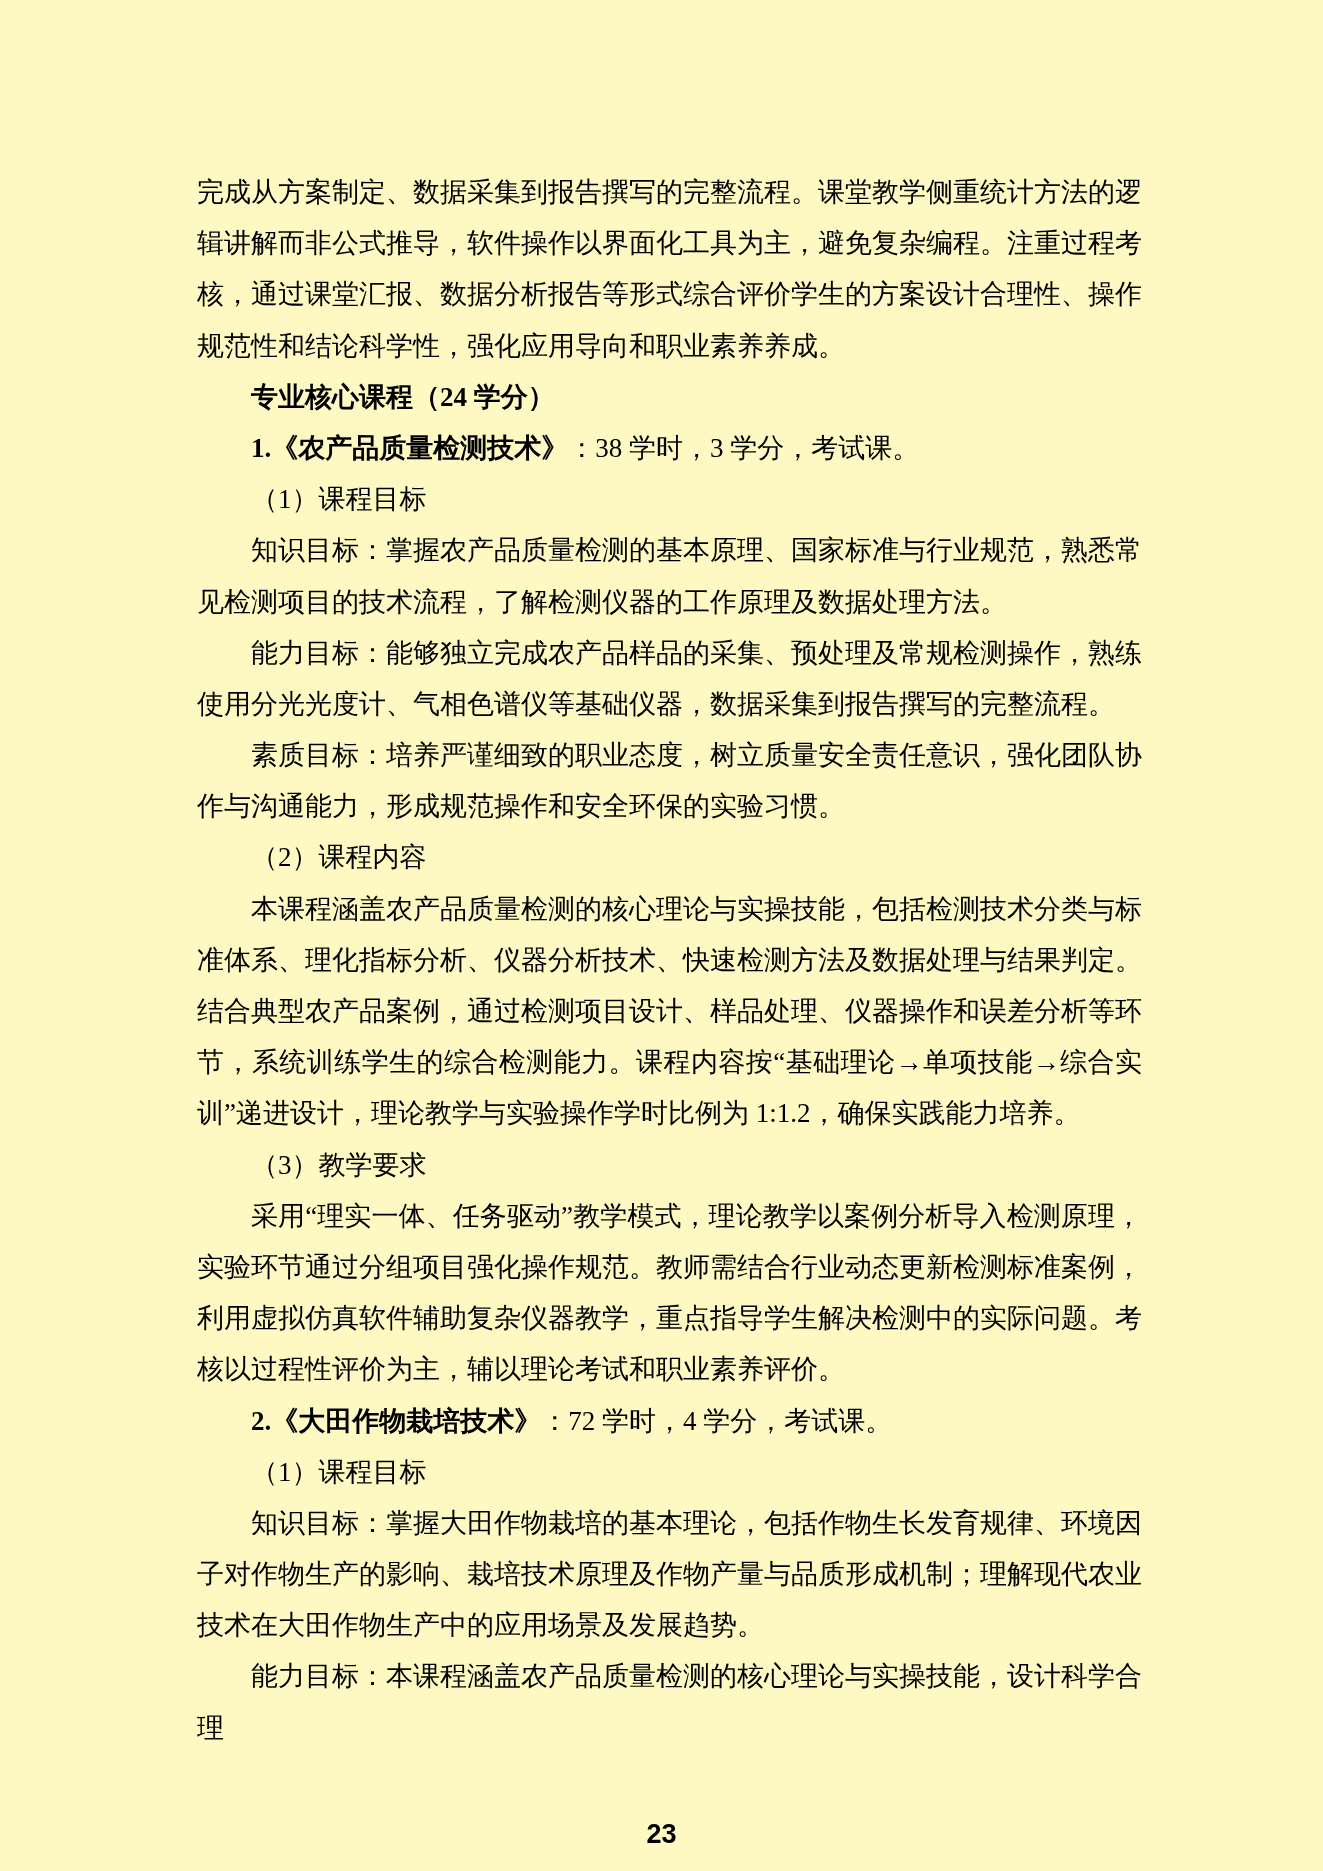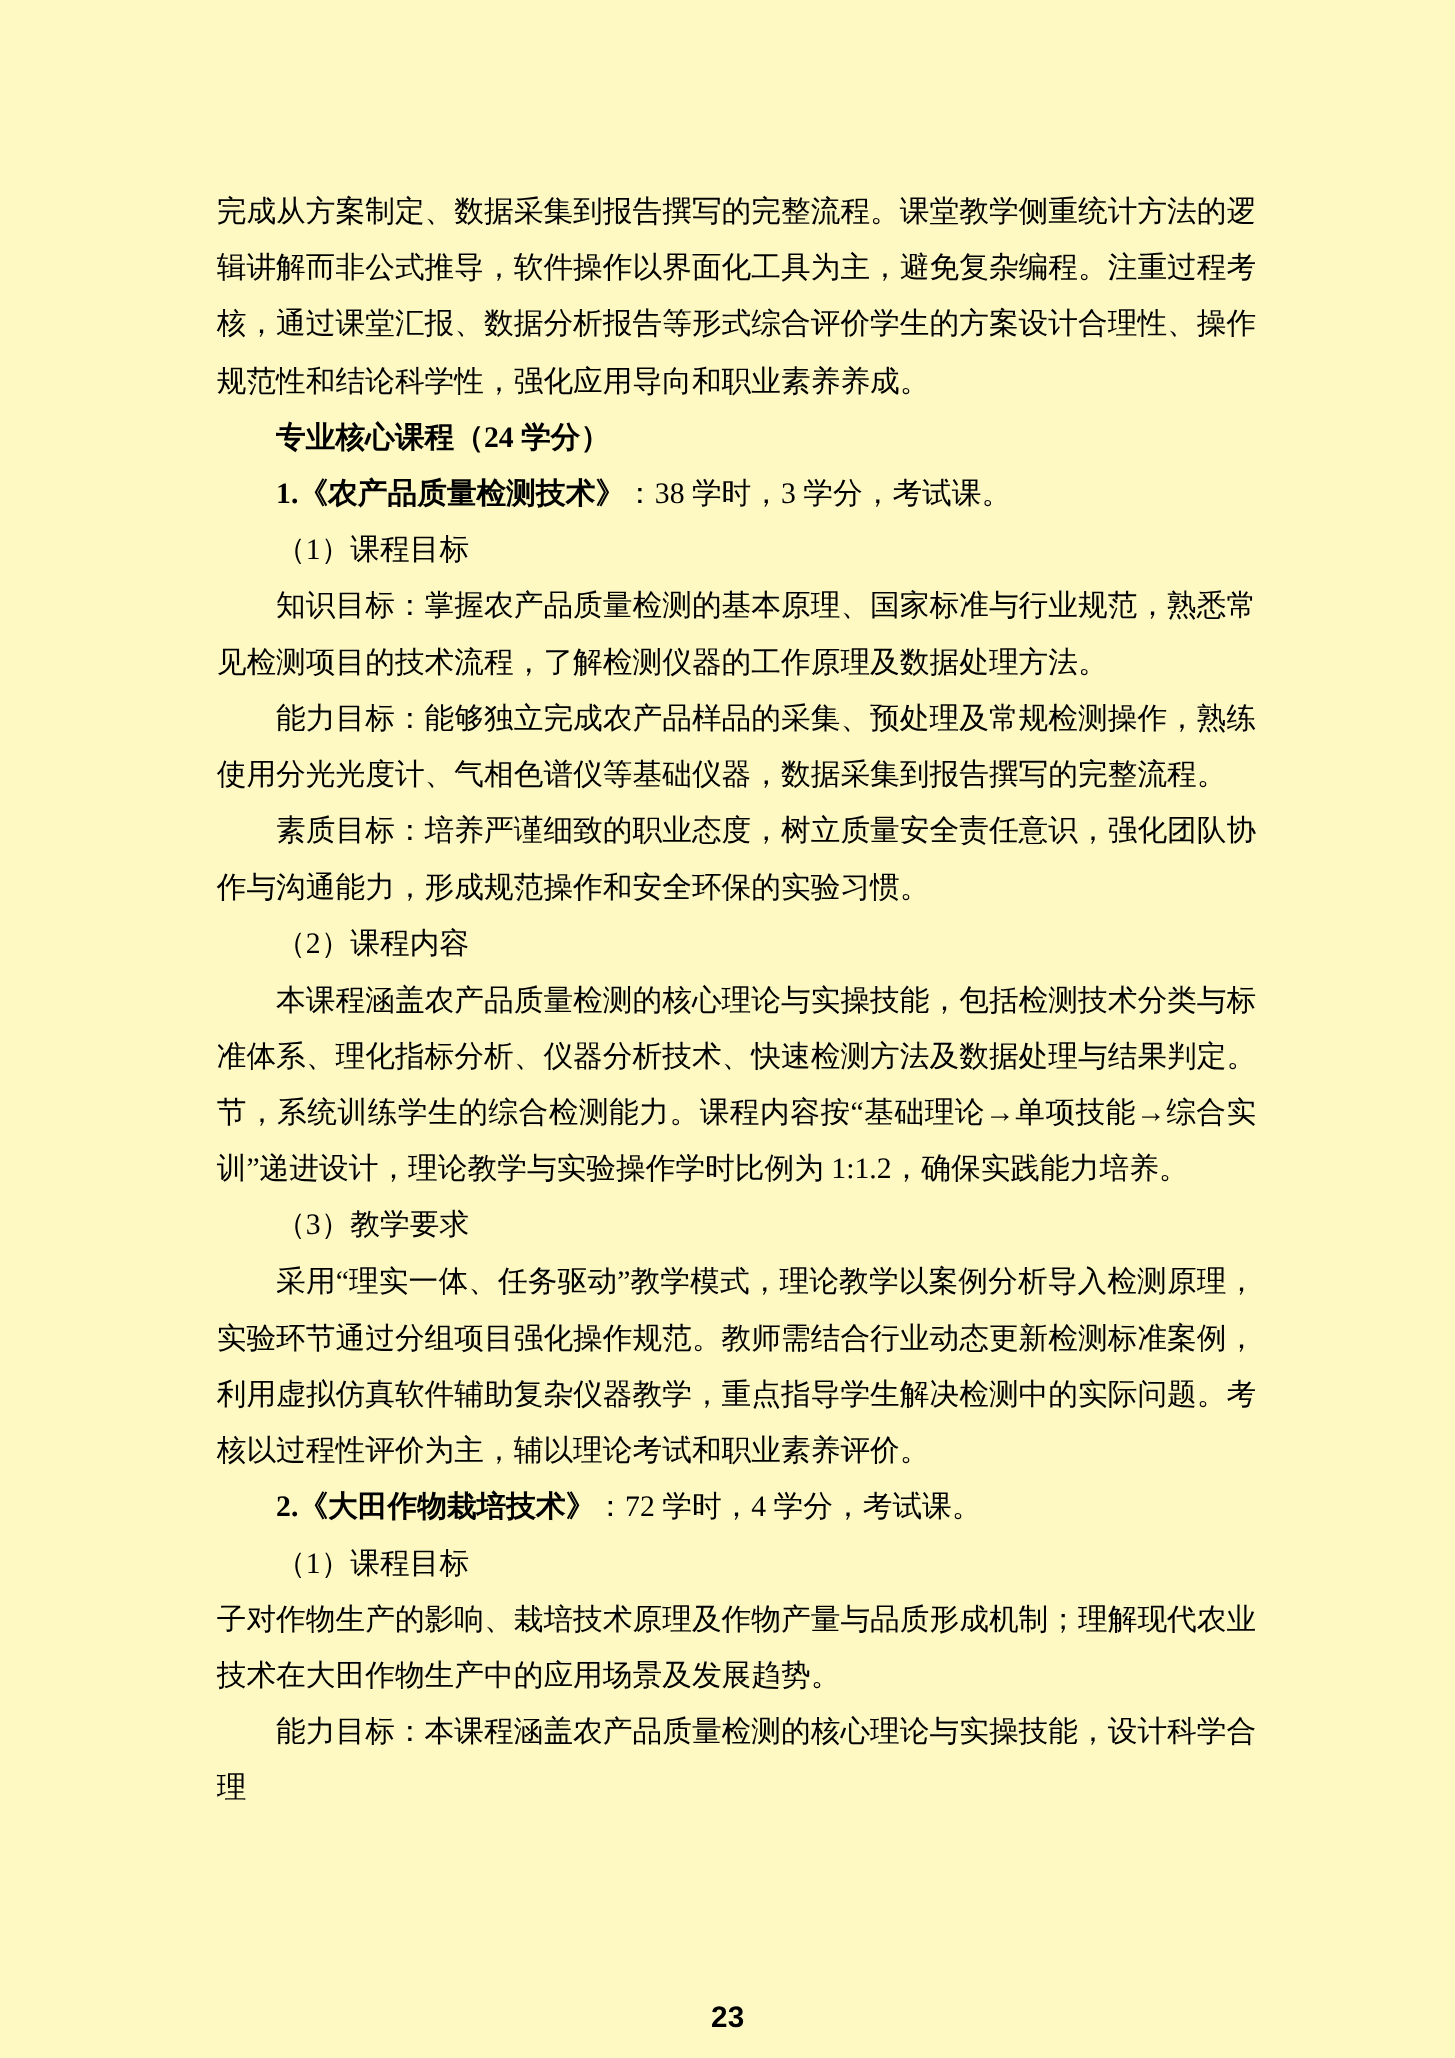--- a/index.html
+++ b/index.html
@@ -64,27 +64,29 @@
     <div class="line indent">（1）课程目标</div>
     <div class="line indent j">知识目标：掌握农产品质量检测的基本原理、国家标准与行业规范，熟悉常</div>
     <div class="line">见检测项目的技术流程，了解检测仪器的工作原理及数据处理方法。</div>
     <div class="line indent j">能力目标：能够独立完成农产品样品的采集、预处理及常规检测操作，熟练</div>
     <div class="line">使用分光光度计、气相色谱仪等基础仪器，数据采集到报告撰写的完整流程。</div>
     <div class="line indent j">素质目标：培养严谨细致的职业态度，树立质量安全责任意识，强化团队协</div>
     <div class="line">作与沟通能力，形成规范操作和安全环保的实验习惯。</div>
     <div class="line indent">（2）课程内容</div>
     <div class="line indent j">本课程涵盖农产品质量检测的核心理论与实操技能，包括检测技术分类与标</div>
     <div class="line j">准体系、理化指标分析、仪器分析技术、快速检测方法及数据处理与结果判定。</div>
+    <div class="line j">结合典型农产品案例，通过检测项目设计、样品处理、仪器操作和误差分析等环</div>
     <div class="line j">节，系统训练学生的综合检测能力。课程内容按“基础理论→单项技能→综合实</div>
     <div class="line">训”递进设计，理论教学与实验操作学时比例为 1:1.2，确保实践能力培养。</div>
     <div class="line indent">（3）教学要求</div>
     <div class="line indent j">采用“理实一体、任务驱动”教学模式，理论教学以案例分析导入检测原理，</div>
     <div class="line j">实验环节通过分组项目强化操作规范。教师需结合行业动态更新检测标准案例，</div>
     <div class="line j">利用虚拟仿真软件辅助复杂仪器教学，重点指导学生解决检测中的实际问题。考</div>
     <div class="line">核以过程性评价为主，辅以理论考试和职业素养评价。</div>
     <div class="line indent"><span class="bold">2.《大田作物栽培技术》</span><span>：72 学时，4 学分，考试课。</span></div>
     <div class="line indent">（1）课程目标</div>
+    <div class="line indent j">知识目标：掌握大田作物栽培的基本理论，包括作物生长发育规律、环境因</div>
     <div class="line j">子对作物生产的影响、栽培技术原理及作物产量与品质形成机制；理解现代农业</div>
     <div class="line">技术在大田作物生产中的应用场景及发展趋势。</div>
     <div class="line indent j">能力目标：本课程涵盖农产品质量检测的核心理论与实操技能，设计科学合理</div>
   </div>
   <div class="page-number">23</div>
 </div>
 
 </body></html>

